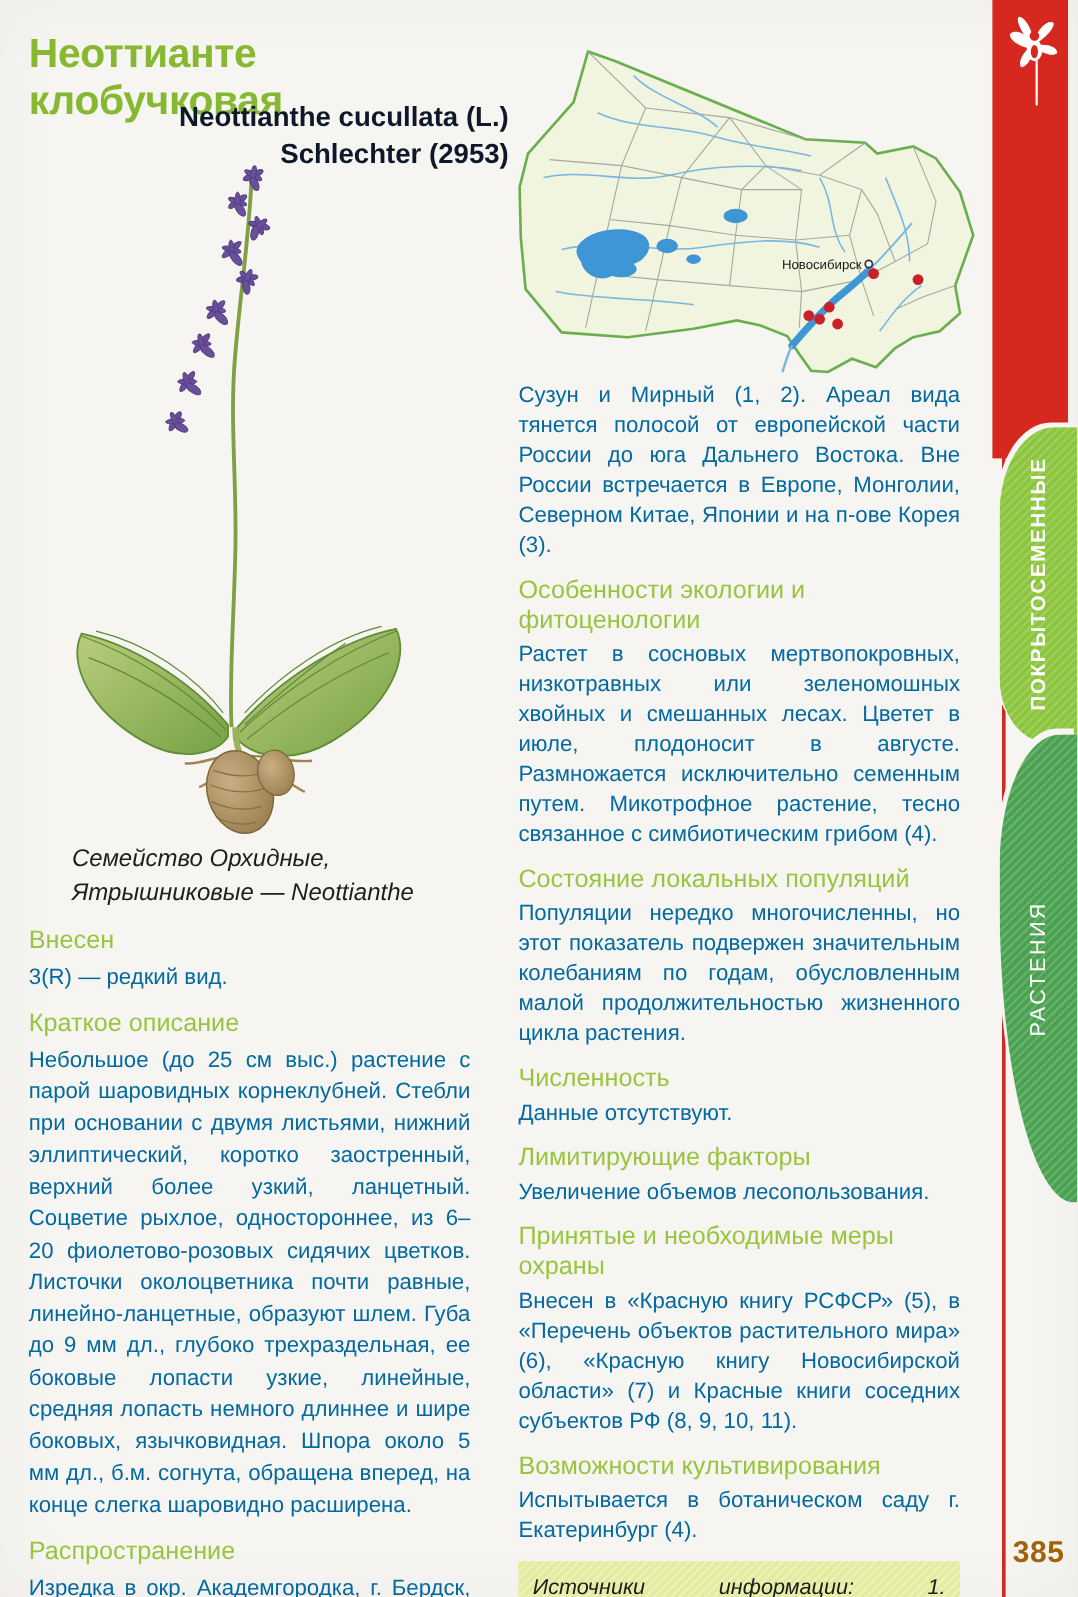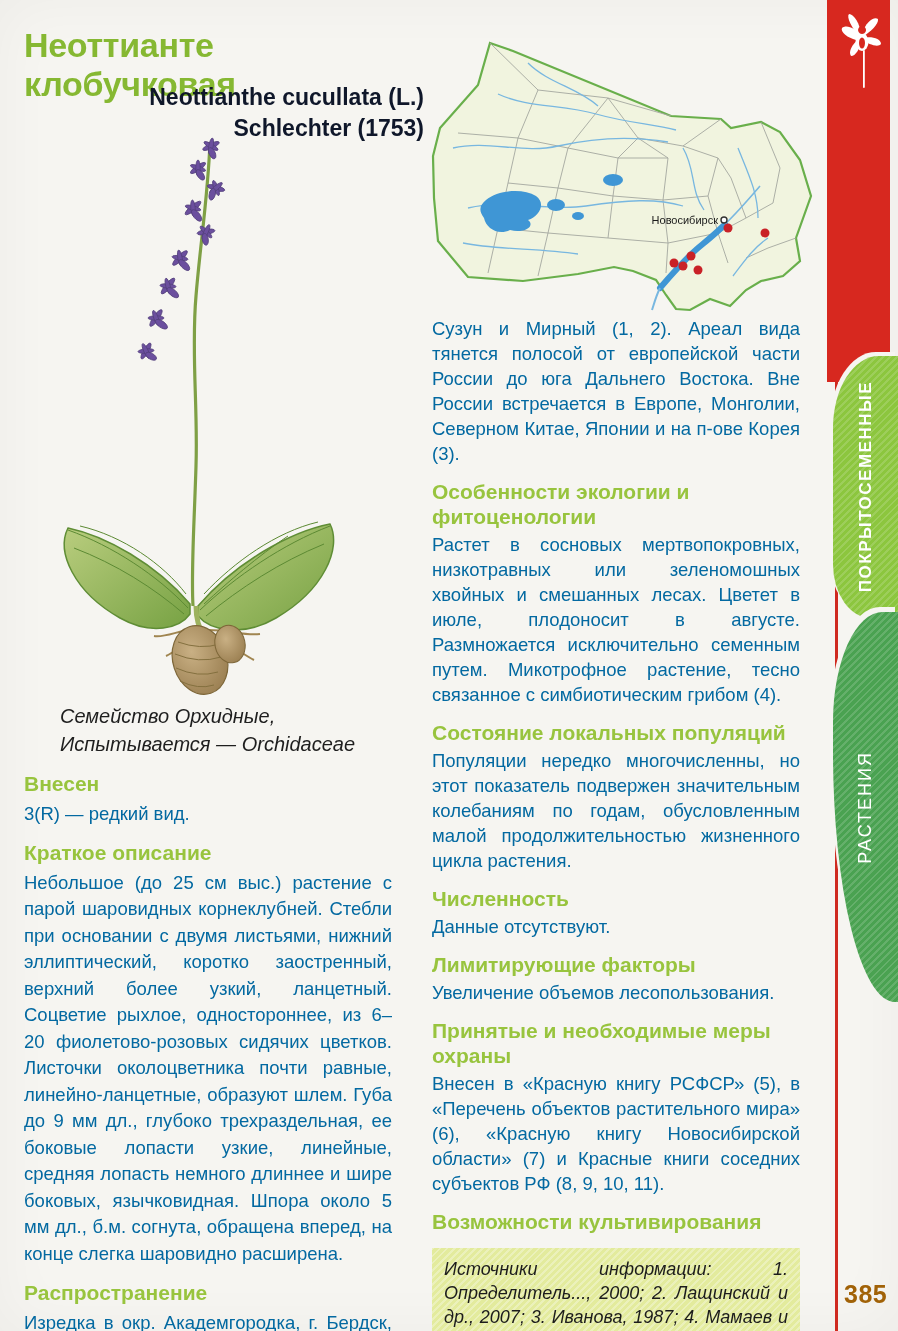--- a/index.html
+++ b/index.html
@@ -6,21 +6,21 @@
   body{background:#e8e7e3;font-family:"Liberation Sans","DejaVu Sans",sans-serif;}
   #page{position:relative;width:898px;height:1331px;background:#f6f5f1;overflow:hidden;
         box-shadow:inset 0 0 60px rgba(0,0,0,0.04);}
   
   .title-ru{position:absolute;left:24px;top:26px;width:400px;
             font-size:34px;font-weight:bold;color:#86b832;letter-spacing:-0.3px;}
   .title-latin{position:absolute;left:24px;top:82px;width:400px;
             font-size:23px;font-weight:bold;color:#0f172a;line-height:31px;text-align:right;}
   .textcol{position:absolute;color:#1e1e1e;font-size:18.5px;}
   .body-text{text-align:justify;color:#0369a1;}
-  .sec-head{color:#98c43e;font-size:21px;margin:13px 0 3px 0;font-weight:bold;}
+  .sec-head{color:#98c43e;font-size:21px;margin:13px 0 3px 0;font-weight:normal;}
   .left-col{left:24px;top:702px;width:368px;line-height:26.5px;}
   .right-col{left:432px;top:316px;width:368px;line-height:25px;}
   .family-line{font-style:italic;font-size:20px;line-height:28px;color:#1e1e1e;margin-left:36px;}
   .src-box{margin-top:14px;padding:9px 12px 10px 12px;background:#e3eb9d;
            background-image:repeating-linear-gradient(135deg,rgba(255,255,255,0.30) 0 2px,rgba(255,255,255,0) 2px 5px);
            font-style:italic;font-size:18px;line-height:24px;text-align:justify;color:#1c1c1c;}
   .src-box p{margin:0;}
   
   .red-bar{position:absolute;left:827px;top:0;width:63px;height:382px;background:#d7281f;z-index:2;}
   .red-line{position:absolute;left:835px;top:370px;width:3px;height:961px;background:#cf2a20;z-index:1;}
@@ -43,21 +43,21 @@
   .nbs-label{font-size:11px;fill:#1a1a1a;font-family:"Liberation Sans",sans-serif;}
 </style>
 </head>
 <body>
 
 <div id="page">
 
   <div class="title-ru">Неоттианте клобучковая</div>
   <div class="title-latin">
     <div>Neottianthe cucullata (L.)</div>
-    <div>Schlechter (1753)</div>
+    <div>Schlechter (2953)</div>
   </div>
 
   <div class="plant-wrap">
     <svg width="350" height="566" viewBox="0 0 350 566">
       <defs>
         <linearGradient id="leafGrad" x1="0" y1="0" x2="1" y2="1">
           <stop offset="0" stop-color="#b9cd7e"></stop>
             <stop offset="1" stop-color="#77a243"></stop>
         </linearGradient>
         <radialGradient id="tuberGrad" cx="0.4" cy="0.35" r="0.8">
@@ -137,21 +137,21 @@
         <path d="M172,492 C150,494 138,502 126,500 M174,498 C156,506 148,516 138,520 M180,494 C202,494 216,500 232,498 M182,500 C204,508 214,518 226,524 M176,502 C180,514 176,524 178,532" fill="none" stroke="#a08550" stroke-width="2"></path>
         <ellipse cx="172" cy="524" rx="27" ry="35" transform="rotate(-18 172 524)" fill="url(#tuberGrad)" stroke="#7d6638" stroke-width="1.2"></ellipse>
         <path d="M150,506 q22,8 42,2 M147,518 q24,10 46,3 M148,532 q22,10 42,4 M152,545 q18,9 34,4" fill="none" stroke="#84703f" stroke-width="1"></path>
         <ellipse cx="202" cy="508" rx="15" ry="19" transform="rotate(-12 202 508)" fill="url(#tuberGrad)" stroke="#7d6638" stroke-width="1"></ellipse>
       </g>
     </svg>
   </div>
 
   <div class="textcol left-col">
     <div class="family-line">Семейство Орхидные,</div>
-    <div class="family-line">Испытывается — Orchidaceae</div>
+    <div class="family-line">Ятрышниковые — Neottianthe</div>
 
     <div>
       <div class="sec-head">Внесен</div>
       <div class="body-text">3(R) — редкий вид.</div>
     </div>
     <div>
       <div class="sec-head">Краткое описание</div>
       <div class="body-text">Небольшое (до 25 см выс.) растение с парой шаровидных корнеклубней. Стебли при основании с двумя листьями, нижний эллиптический, коротко заостренный, верхний более узкий, ланцетный. Соцветие рыхлое, одностороннее, из 6–20 фиолетово-розовых сидячих цветков. Листочки околоцветника почти равные, линейно-ланцетные, образуют шлем. Губа до 9 мм дл., глубоко трехраздельная, ее боковые лопасти узкие, линейные, средняя лопасть немного длиннее и шире боковых, язычковидная. Шпора около 5 мм дл., б.м. согнута, обращена вперед, на конце слегка шаровидно расширена.</div>
     </div>
     <div>
@@ -226,20 +226,21 @@
     <div>
       <div class="sec-head">Лимитирующие факторы</div>
       <div class="body-text">Увеличение объемов лесопользования.</div>
     </div>
     <div>
       <div class="sec-head">Принятые и необходимые меры охраны</div>
       <div class="body-text">Внесен в «Красную книгу РСФСР» (5), в «Перечень объектов растительного мира» (6), «Красную книгу Новосибирской области» (7) и Красные книги соседних субъектов РФ (8, 9, 10, 11).</div>
     </div>
     <div>
       <div class="sec-head">Возможности культивирования</div>
+      <div class="body-text">Испытывается в ботаническом саду г. Екатеринбург (4).</div>
     </div>
     <div class="src-box">
       <p>Источники информации: 1. Определитель..., 2000; 2. Лащинский и др., 2007; 3. Иванова, 1987; 4. Мамаев и др., 2004; 5. Красная..., 1988; 6. Перечень..., 2005; 7. Красная..., 1998; 8. Красная..., 2006; 9. Красная..., 2000; 10. Красная..., 2005; 11. Красная..., 2002.</p>
 
     </div>
   </div>
 
   <div class="red-bar"></div>
   <div class="red-line"></div>
 

